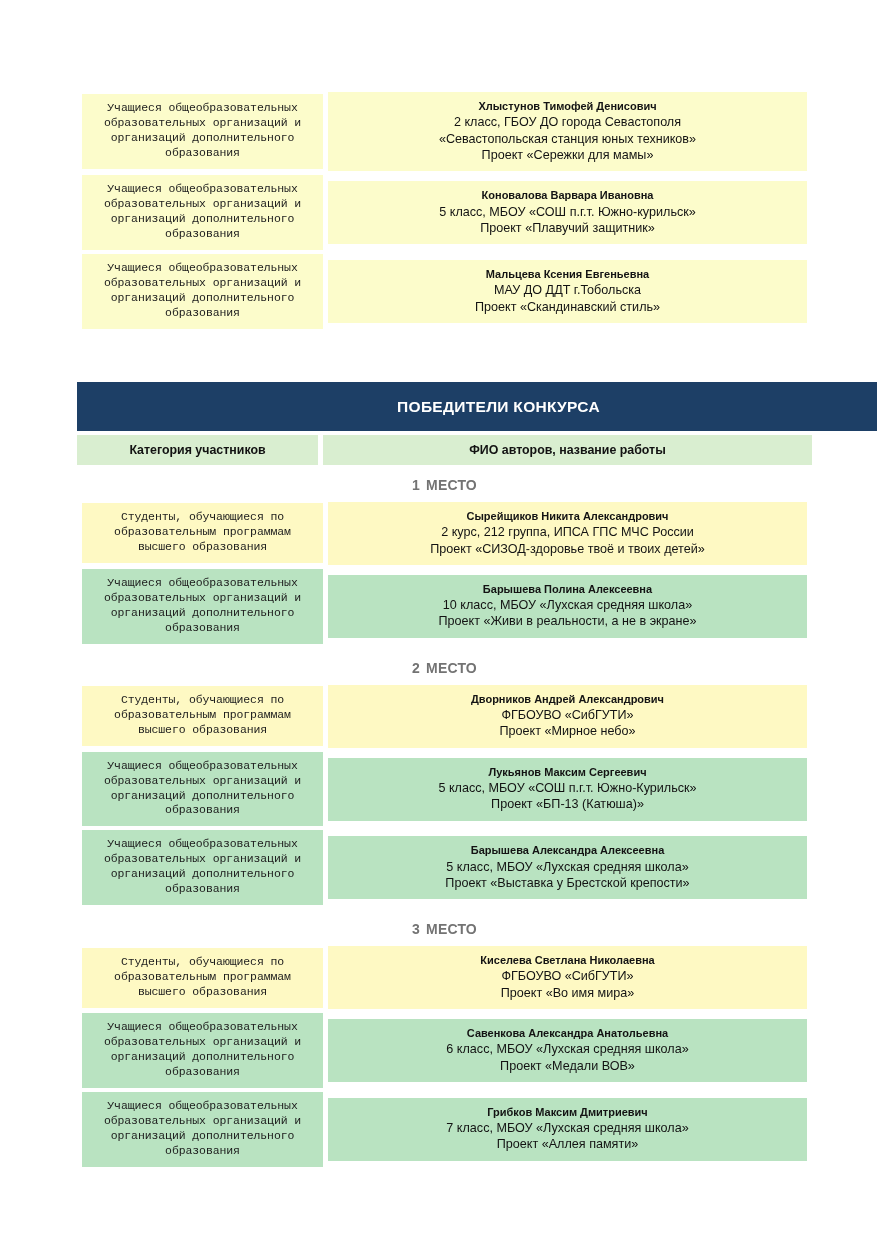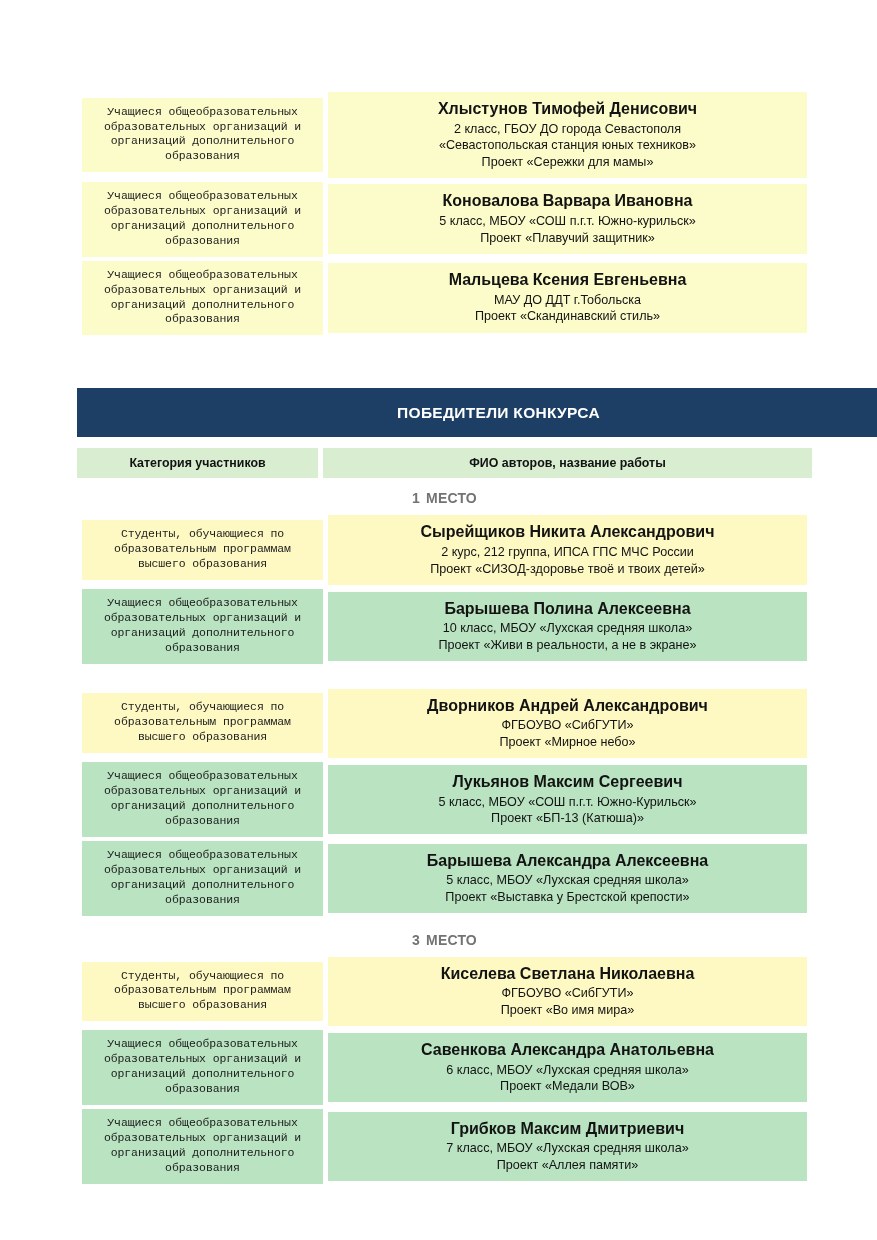--- a/index.html
+++ b/index.html
@@ -59,21 +59,21 @@
     color: #1c1c1c;
   }
 
   
   .work {
     font-size: 12.6px;
     color: #131313;
   }
   .work .nm {
     font-weight: bold;
-    font-size: 16px;
+    font-size: 11px;
     display: block;
     margin-bottom: 1px;
   }
   .work .ln {
     display: block;
   }
 
   
   .fill-yellow   { background: #fcfccb; }
   .fill-green-lt { background: #fef9c3; }
@@ -97,21 +97,21 @@
   .banner-nom {
     height: 30px;
     line-height: 30px;
     font-size: 14.2px;
   }
 
   .hdr-row {
     width: 735px;
     display: flex;
     gap: 5px;
-    margin-top: 11px;
+    margin-top: 4px;
     margin-bottom: 5px;
   }
   .hdr-cell {
     box-sizing: border-box;
     background: #d9eed0;
     height: 30px;
     display: flex;
     align-items: center;
     justify-content: center;
     font-weight: bold;
@@ -224,20 +224,21 @@
                 <div class="cell work fill-green-md">
                   <span class="nm">Барышева Полина Алексеевна</span>
                   <span class="ln">10 класс, МБОУ «Лухская средняя школа»</span>
                   <span class="ln">Проект «Живи в реальности, а не в экране»</span>
                 </div>
               </td>
             </tr>
           </tbody>
         </table>
         <div class="gap-mid"></div>
+        <div class="place"><span class="num">2</span><span>МЕСТО</span></div>
         <div class="gap-after-place"></div>
         <table class="tbl">
           <tbody>
             <tr>
               <td class="col-cat">
                 <div class="cell cat fill-green-lt">Студенты, обучающиеся по образовательным программам высшего образования</div>
               </td>
               <td class="col-work">
                 <div class="cell work fill-green-lt">
                   <span class="nm">Дворников Андрей Александрович</span>

